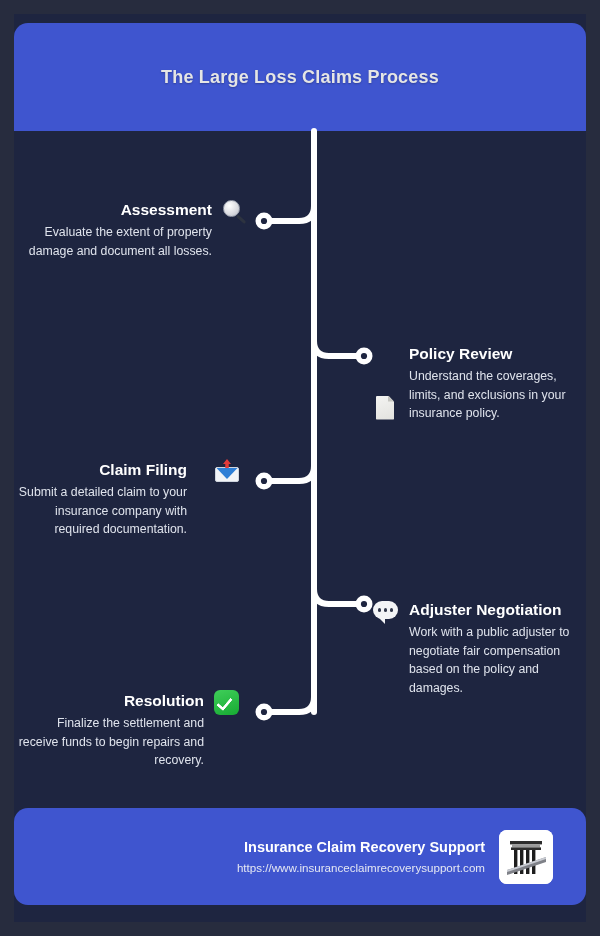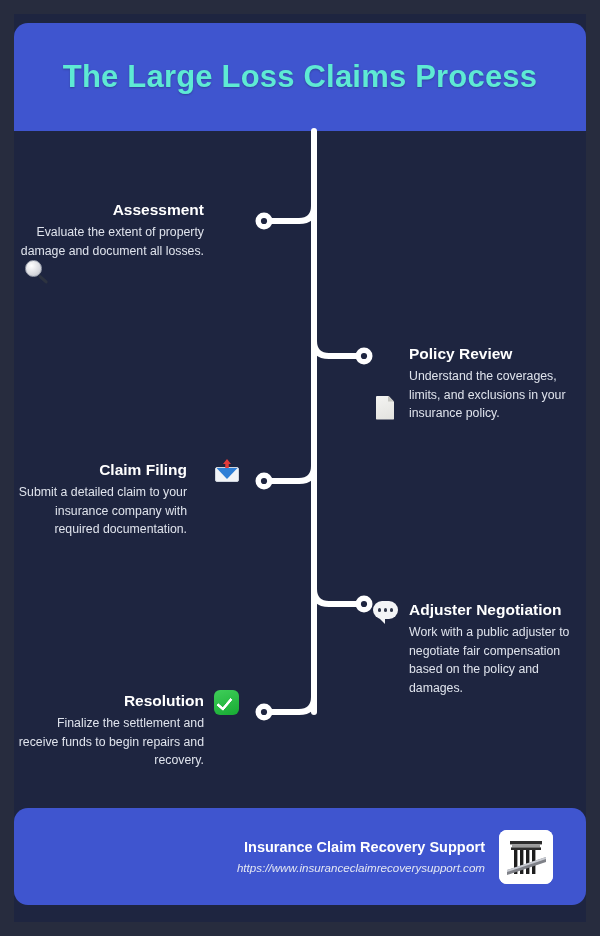--- a/index.html
+++ b/index.html
@@ -25,22 +25,22 @@
   
   #header-banner {
     position: absolute;
     left: 0; top: 9px;
     width: 572px; height: 108px;
     background: #3f55cf;
     border-radius: 14px 14px 0 0;
     display: flex; align-items: center; justify-content: center;
   }
   #header-title {
-    color: #5eead4;
-    font-size: 31px;
+    color: #e5e5e5;
+    font-size: 18px;
     font-weight: bold;
     letter-spacing: .2px;
     text-shadow: 0 1px 2px rgba(0,0,0,.25);
     text-align: center;
   }
 
   
   #connector-layer {
     position: absolute; left: 0; top: 0;
     width: 572px; height: 908px;
@@ -178,21 +178,21 @@
     border-radius: 14px;
     display: flex; align-items: center; justify-content: flex-end;
     padding-right: 33px;
   }
   #footer-text { text-align: right; margin-right: 14px; }
   #footer-brand {
     color: #ffffff; font-size: 14.5px; font-weight: bold;
     line-height: 20px;
   }
   #footer-url {
-    color: #e4e7f3; font-size: 11.6px; line-height: 18px; margin-top: 2px; font-style: italic;
+    color: #e4e7f3; font-size: 11.6px; line-height: 18px; margin-top: 2px;
   }
   #footer-logo {
     width: 54px; height: 54px;
     background: #ffffff;
     border-radius: 8px;
     position: relative;
     flex: 0 0 54px;
   }
 </style>
 </head>
@@ -227,21 +227,21 @@
           <circle cx="350" cy="342" r="3.1" fill="#1e2540"></circle>
         <circle cx="250" cy="467" r="8.5" fill="#ffffff"></circle>
           <circle cx="250" cy="467" r="3.1" fill="#1e2540"></circle>
         <circle cx="350" cy="590" r="8.5" fill="#ffffff"></circle>
           <circle cx="350" cy="590" r="3.1" fill="#1e2540"></circle>
         <circle cx="250" cy="698" r="8.5" fill="#ffffff"></circle>
           <circle cx="250" cy="698" r="3.1" fill="#1e2540"></circle>
       </g>
     </svg>
 
-    <div class="step step-left" style="left:0; top:186px; width:227px;flex-direction:column;">
+    <div class="step step-left" style="left:8px; top:186px; width:227px;">
       <div class="step-text">
         <div class="step-title">Assessment</div>
         <div class="step-desc">Evaluate the extent of property damage and document all losses.</div>
       </div>
       <div class="step-icon ico-magnifier">
         <span class="lens"></span>
           <span class="handle"></span>
       </div>
     </div>
 

